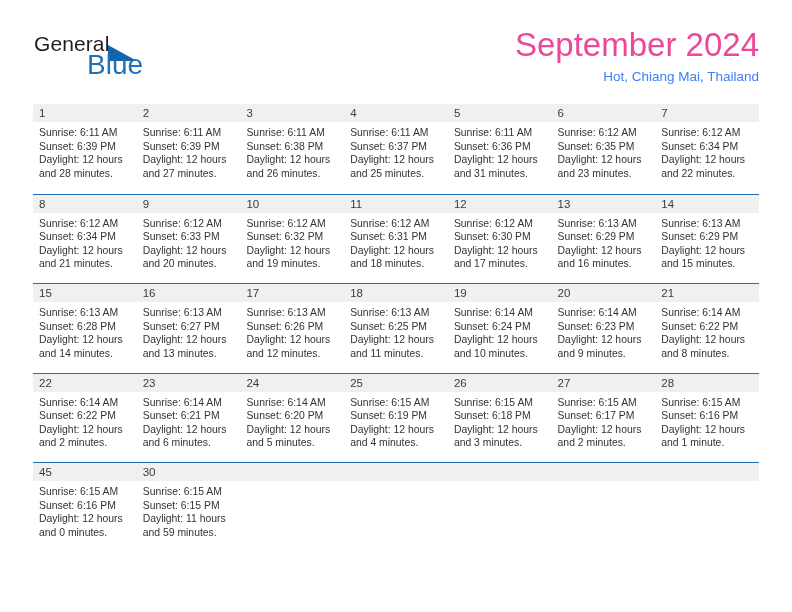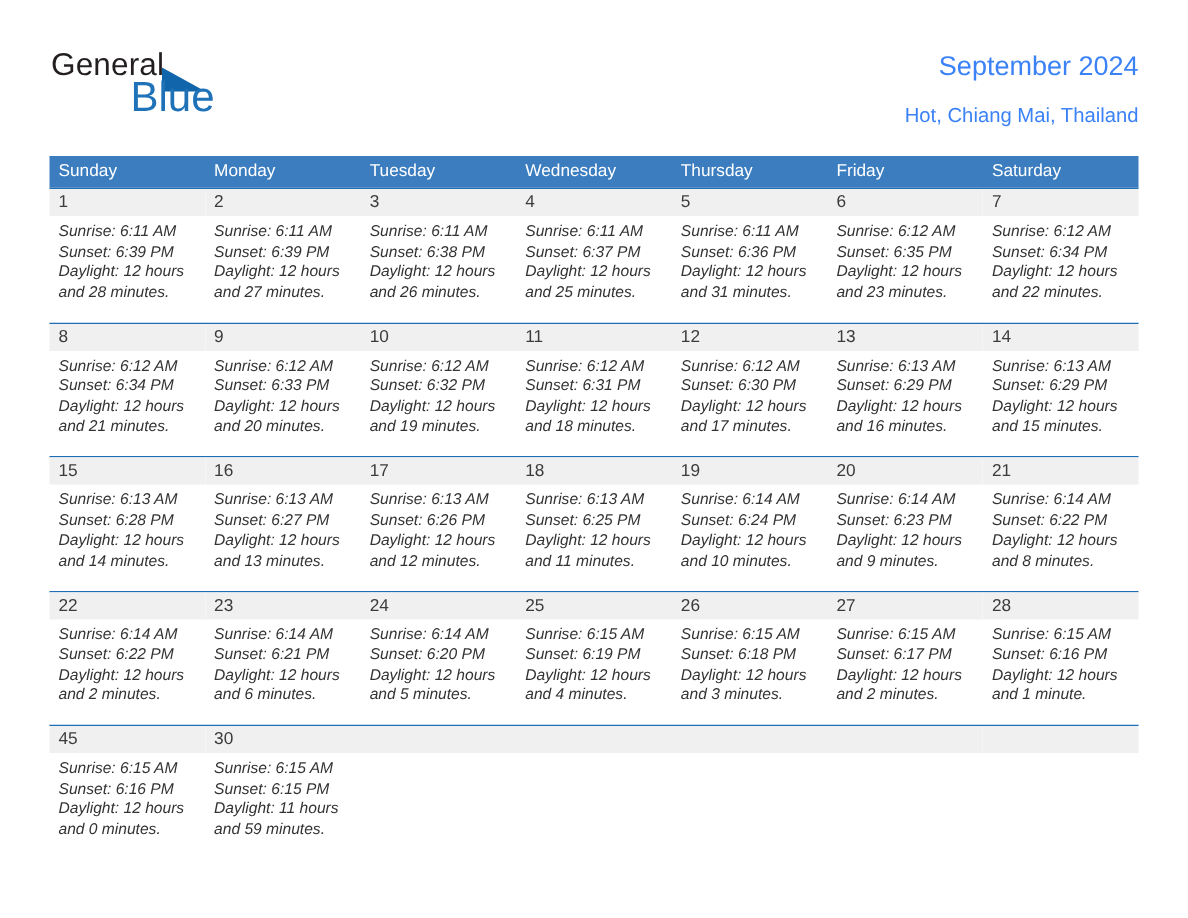--- a/index.html
+++ b/index.html
@@ -65,22 +65,22 @@
     border-top: 16px solid transparent;
   }
 
   .title-block {
     position: absolute;
     right: 0;
     top: 0;
     text-align: right;
   }
   .cal-title {
-    font-size: 18px;
-    color: #3b82f6;
+    font-size: 33px;
+    color: #ec4899;
     line-height: 33px;
     white-space: nowrap;
     font-weight: normal;
     margin: 0;
   }
   .cal-subtitle {
     font-size: 13.5px;
     color: #3b82f6;
     line-height: 20px;
     margin-top: 6px;
@@ -132,21 +132,20 @@
     font-size: 11.5px;
     color: #3b3b3b;
     padding-left: 6px;
     box-sizing: border-box;
     overflow: hidden;
     white-space: nowrap;
   }
   .day-body {
     padding: 4px 6px 0 6px;
     box-sizing: border-box;
-    font-style: italic;
   }
   .day-line {
     font-size: 10.4px;
     line-height: 13.6px;
     color: #333333;
     white-space: nowrap;
   }
   .day-cell.empty .daynum-band {
     background: #f0f0f0;
   }
@@ -162,29 +161,20 @@
       <span class="brand-triangle"></span>
       <span class="brand-blue">Blue</span>
     </div>
     <div class="title-block">
       <h1 class="cal-title">September 2024</h1>
       <div class="cal-subtitle">Hot, Chiang Mai, Thailand</div>
     </div>
   </div>
 
   <div class="calendar">
-    <div class="weekday-head">
-      <div class="weekday-cell">Sunday</div>
-      <div class="weekday-cell">Monday</div>
-      <div class="weekday-cell">Tuesday</div>
-      <div class="weekday-cell">Wednesday</div>
-      <div class="weekday-cell">Thursday</div>
-      <div class="weekday-cell">Friday</div>
-      <div class="weekday-cell">Saturday</div>
-    </div>
 
     <div class="week-row">
       <div class="day-cell">
         <div class="daynum-band">1</div>
         <div class="day-body">
           <div class="day-line">Sunrise: 6:11 AM</div>
           <div class="day-line">Sunset: 6:39 PM</div>
           <div class="day-line">Daylight: 12 hours</div>
           <div class="day-line">and 28 minutes.</div>
         </div>

